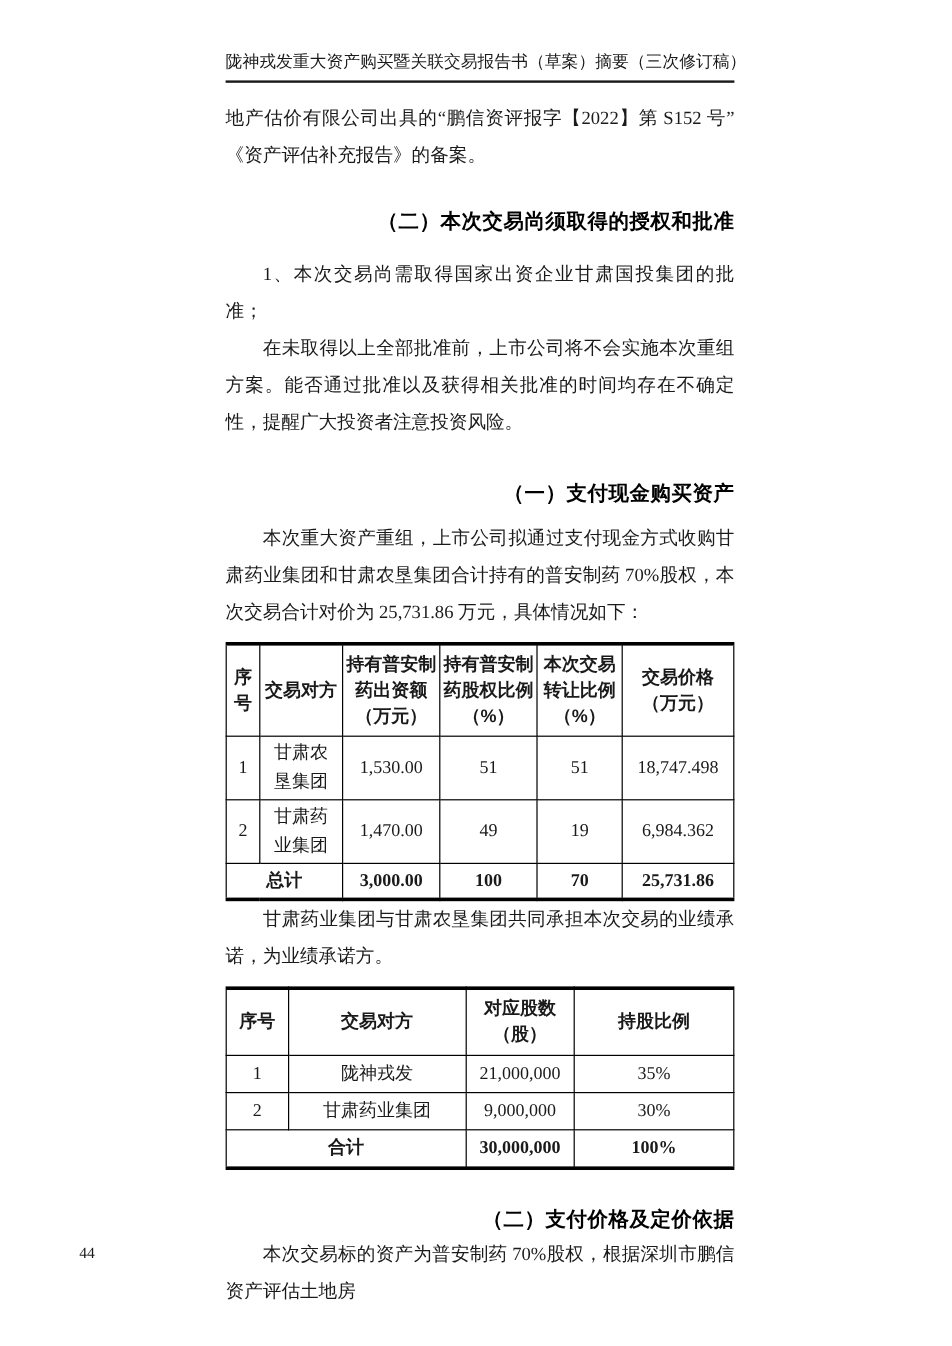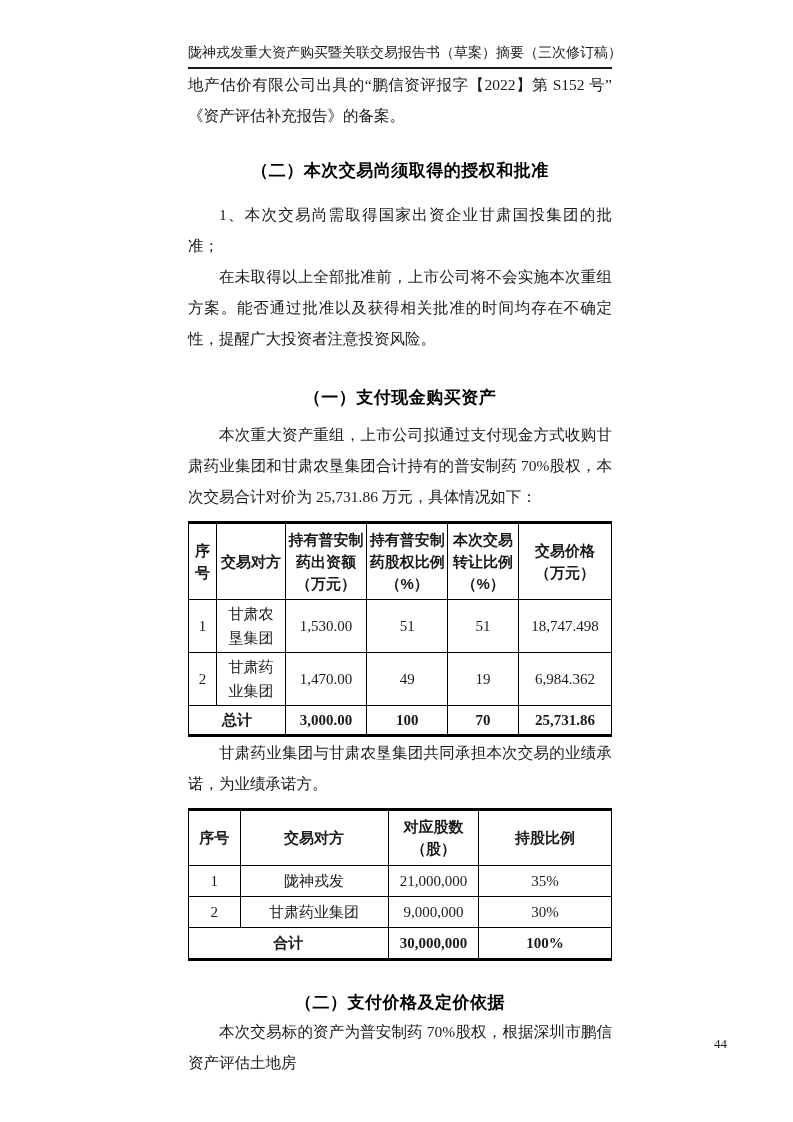--- a/index.html
+++ b/index.html
@@ -32,33 +32,33 @@
   .doc-header .hdr-left { white-space: nowrap; }
   .doc-header .hdr-right { white-space: nowrap; }
 
   
   .body-text p {
     margin: 0;
     font-size: 15.5px;
     line-height: 31px;
     text-align: justify;
   }
-  p.cont { text-indent: 0; }
+  p.cont { margin-top: 14px; text-indent: 0; }
   p.ind  { text-indent: 2em; }
   p.after-h { margin-top: 10px; }
   .gap-s { margin-top: 10px; }
   .gap-m { margin-top: 12px; }
   .gap-item { margin-top: 11px; }
 
   h2, h3 {
     font-family: "Liberation Sans", "DejaVu Sans", sans-serif;
     color: #000;
     margin: 0;
     font-weight: 700;
-    text-align: center;
+    text-align: right;
   }
   h2.sec {
     font-size: 19px;
     margin-top: 30px;
     letter-spacing: 1px;
   }
   h3.sub {
     font-size: 17px;
     margin-top: 28px;
     letter-spacing: 0.5px;
@@ -93,21 +93,21 @@
   table.doc-table tr.total-row td { font-weight: 700; }
   td.right-al { text-align: right; padding-right: 8px; }
   table#equity-table td { line-height: 26px; }
 
   
   .doc-footer {
     position: absolute;
     left: 0;
     top: 1036px;
     width: 100%;
-    text-align: right;
+    text-align: left;
     font-size: 13px;
     color: #1a1a1a;
   }
 </style>
 </head>
 <body>
 
 <div class="page">
 
   <div class="doc-header">

